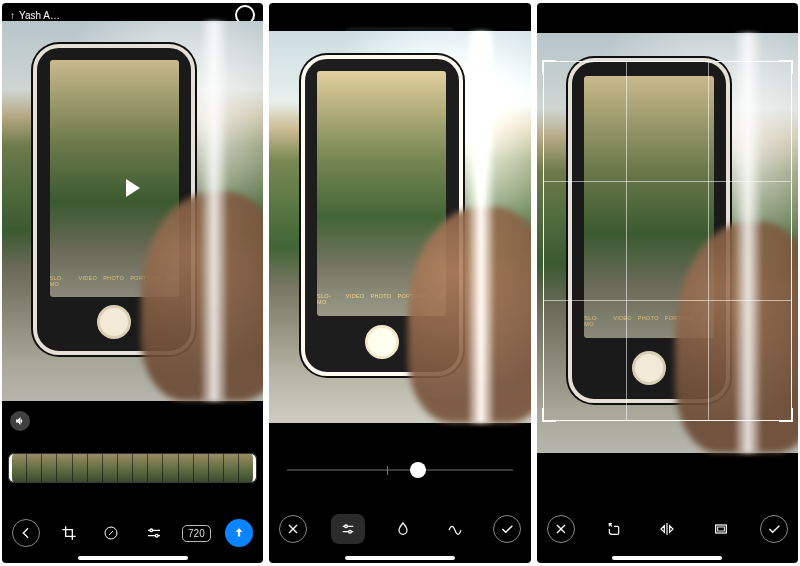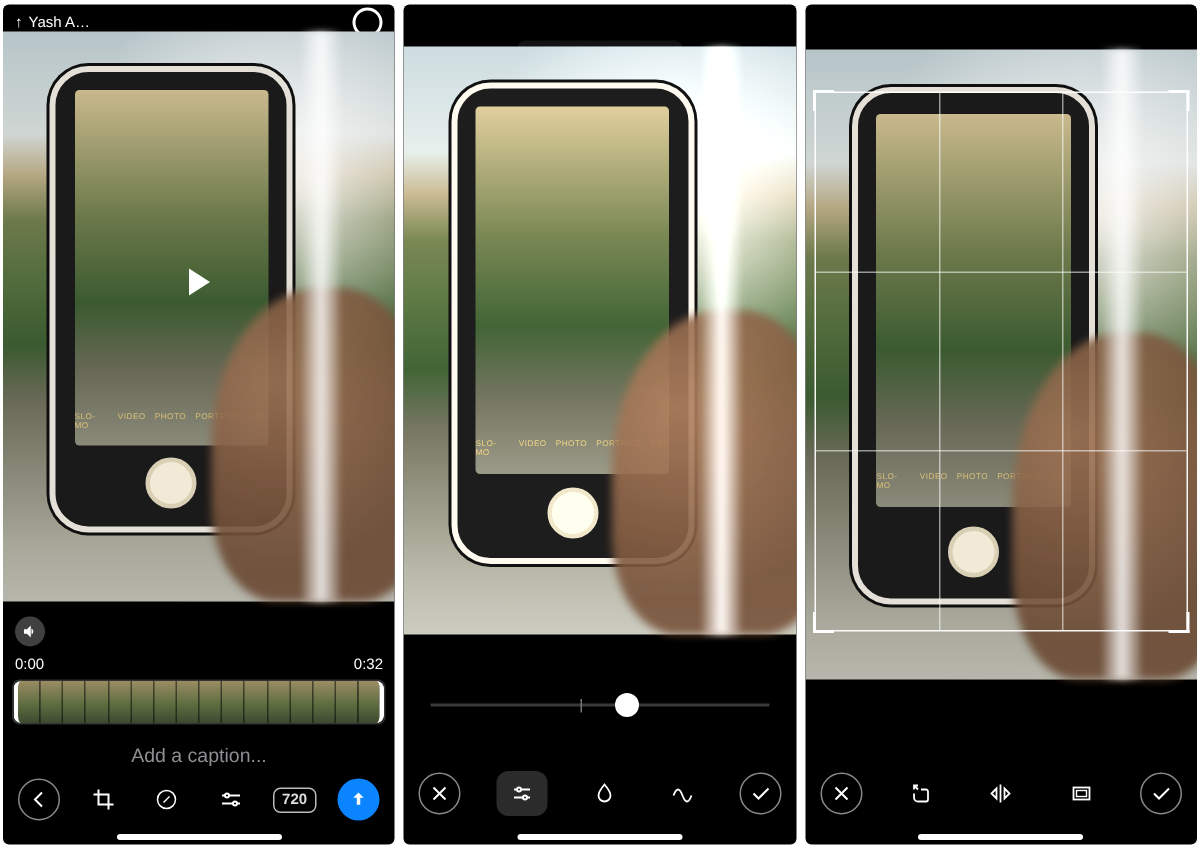--- a/index.html
+++ b/index.html
@@ -52,21 +52,21 @@
   .scrubber .thumb { flex:1; background:linear-gradient(180deg,#9a8c63,#5a6a3e 60%,#3b4a30); border-right:1px solid rgba(0,0,0,0.5); }
   .scrubber .thumb:first-child { border-left:3px solid #fff; border-top-left-radius:5px; border-bottom-left-radius:5px; }
   .scrubber .thumb:last-child { border-right:3px solid #fff; border-top-right-radius:5px; border-bottom-right-radius:5px; }
   .caption { position:absolute; left:0; right:0; bottom:52px; text-align:center; color:#8e8e93; font-size:13px; }
   .bottombar { position:absolute; left:0; right:0; bottom:12px; height:36px; display:flex; align-items:center;
     justify-content:space-between; padding:0 10px; }
   .iconbtn { width:28px; height:28px; border-radius:50%; display:flex; align-items:center; justify-content:center; color:#fff; }
   .iconbtn.outline { border:1.5px solid #888; }
   .iconbtn svg { width:16px; height:16px; display:block; }
   .iconbtn.selected { background:#2b2b2b; border-radius:8px; width:34px; height:30px; }
-  .resbadge { border:1.5px solid #bbb; border-radius:5px; padding:2px 5px; color:#ddd; font-size:10px; font-weight:700; }
+  .resbadge { border:1.5px solid #bbb; border-radius:5px; padding:2px 5px; color:#ddd; font-size:10px; font-weight:400; }
   .sendbtn { width:28px; height:28px; border-radius:50%; background:#0a84ff; display:flex; align-items:center; justify-content:center; }
   .sendbtn svg { width:14px; height:14px; }
   .homebar { position:absolute; left:50%; bottom:3px; transform:translateX(-50%); width:110px; height:4px; border-radius:3px; background:#fff; }
 
   
   .p2 .photo { top: 28px; height: 392px; filter:brightness(1.12); }
   .brightness-pill { position:absolute; top:24px; left:50%; transform:translateX(-50%);
     background:rgba(20,20,20,0.95); border-radius:6px; padding:4px 9px; color:#fff; font-size:12px; display:flex; gap:6px; align-items:center; }
   .brightness-pill .val { color:#0a84ff; font-weight:600; }
   .slidertrack { position:absolute; left:18px; right:18px; bottom:92px; height:2px; background:#3a3a3a; }
@@ -117,45 +117,40 @@
       <div class="hand"></div>
       <div class="play-triangle"></div>
     </div>
 
     <div class="speaker">
       <svg viewBox="0 0 24 24">
           <path fill="#fff" d="M4 9v6h4l5 5V4L8 9H4zm12.5 3a4.5 4.5 0 0 0-2.5-4v8a4.5 4.5 0 0 0 2.5-4z"></path>
         </svg>
     </div>
 
-    <div class="timerow">
-      <span>0:00</span>
-      <span>0:32</span>
-    </div>
 
     <div class="scrubber">
       <div class="thumb"></div>
         <div class="thumb"></div>
         <div class="thumb"></div>
         <div class="thumb"></div>
       <div class="thumb"></div>
         <div class="thumb"></div>
         <div class="thumb"></div>
         <div class="thumb"></div>
       <div class="thumb"></div>
         <div class="thumb"></div>
         <div class="thumb"></div>
         <div class="thumb"></div>
       <div class="thumb"></div>
         <div class="thumb"></div>
         <div class="thumb"></div>
         <div class="thumb"></div>
     </div>
 
-    <div class="caption">Add a caption...</div>
 
     <div class="bottombar">
       <div class="iconbtn outline">
         <svg viewBox="0 0 24 24">
             <path fill="none" stroke="#fff" stroke-width="2" d="M15 5l-7 7 7 7"></path>
           </svg>
       </div>
       <div class="iconbtn">
         <svg viewBox="0 0 24 24">
             <path fill="none" stroke="#fff" stroke-width="2" d="M7 2v15h15M17 22V7H2"></path>

